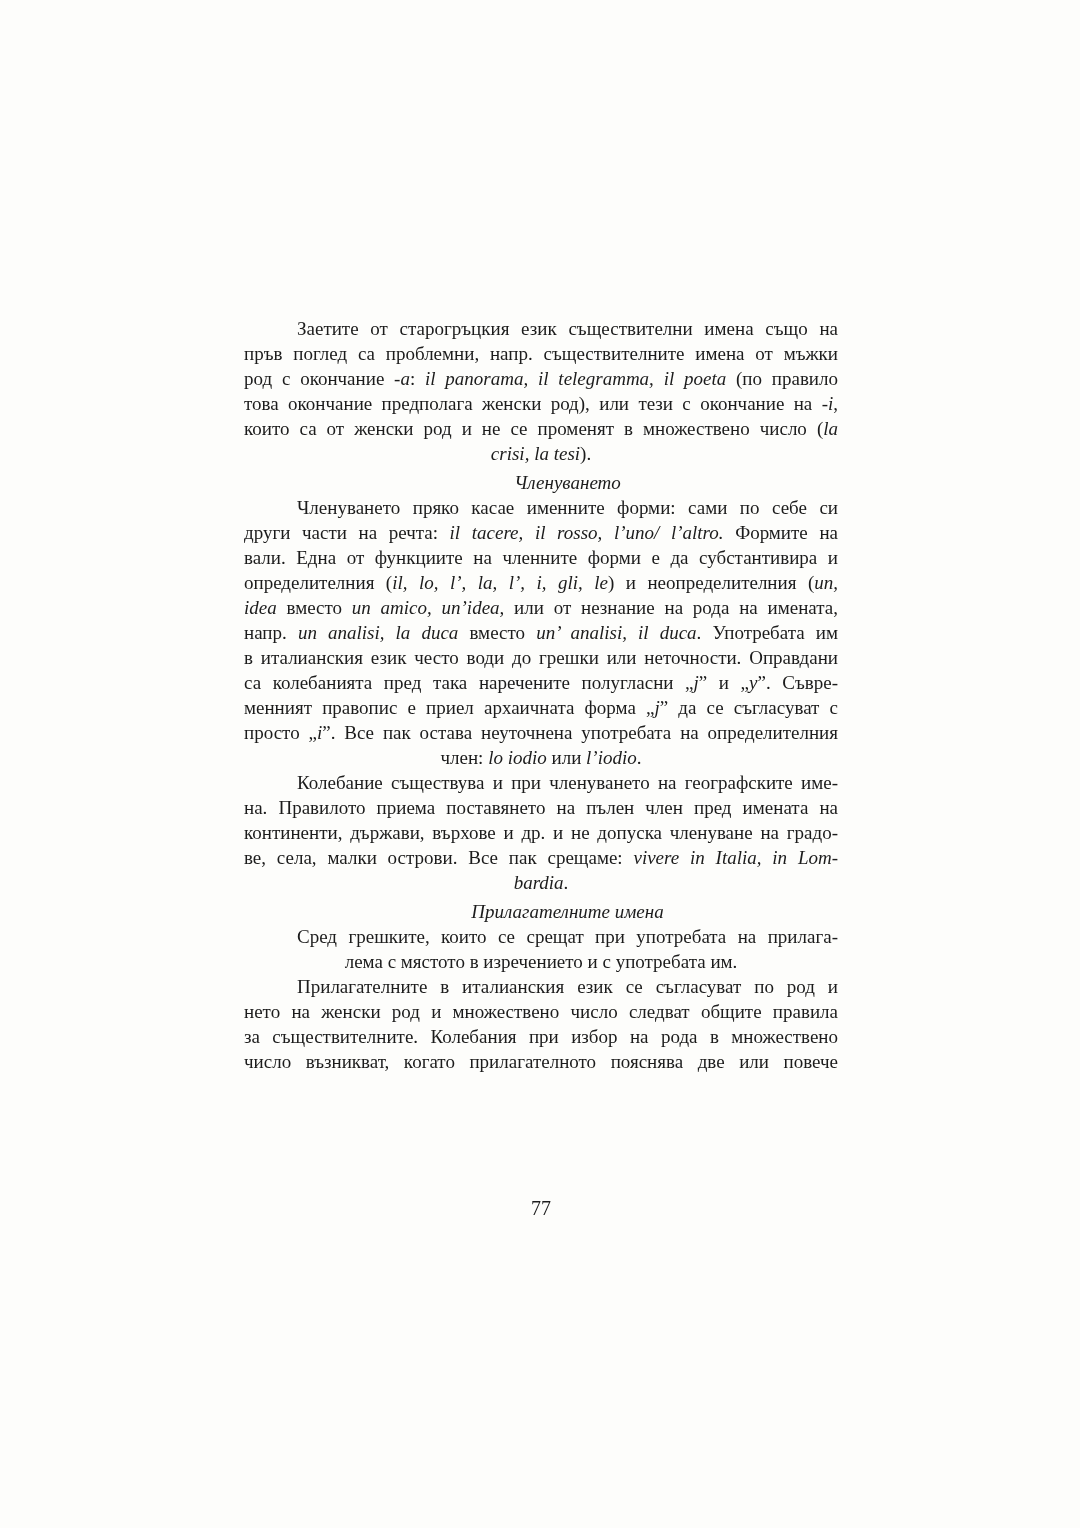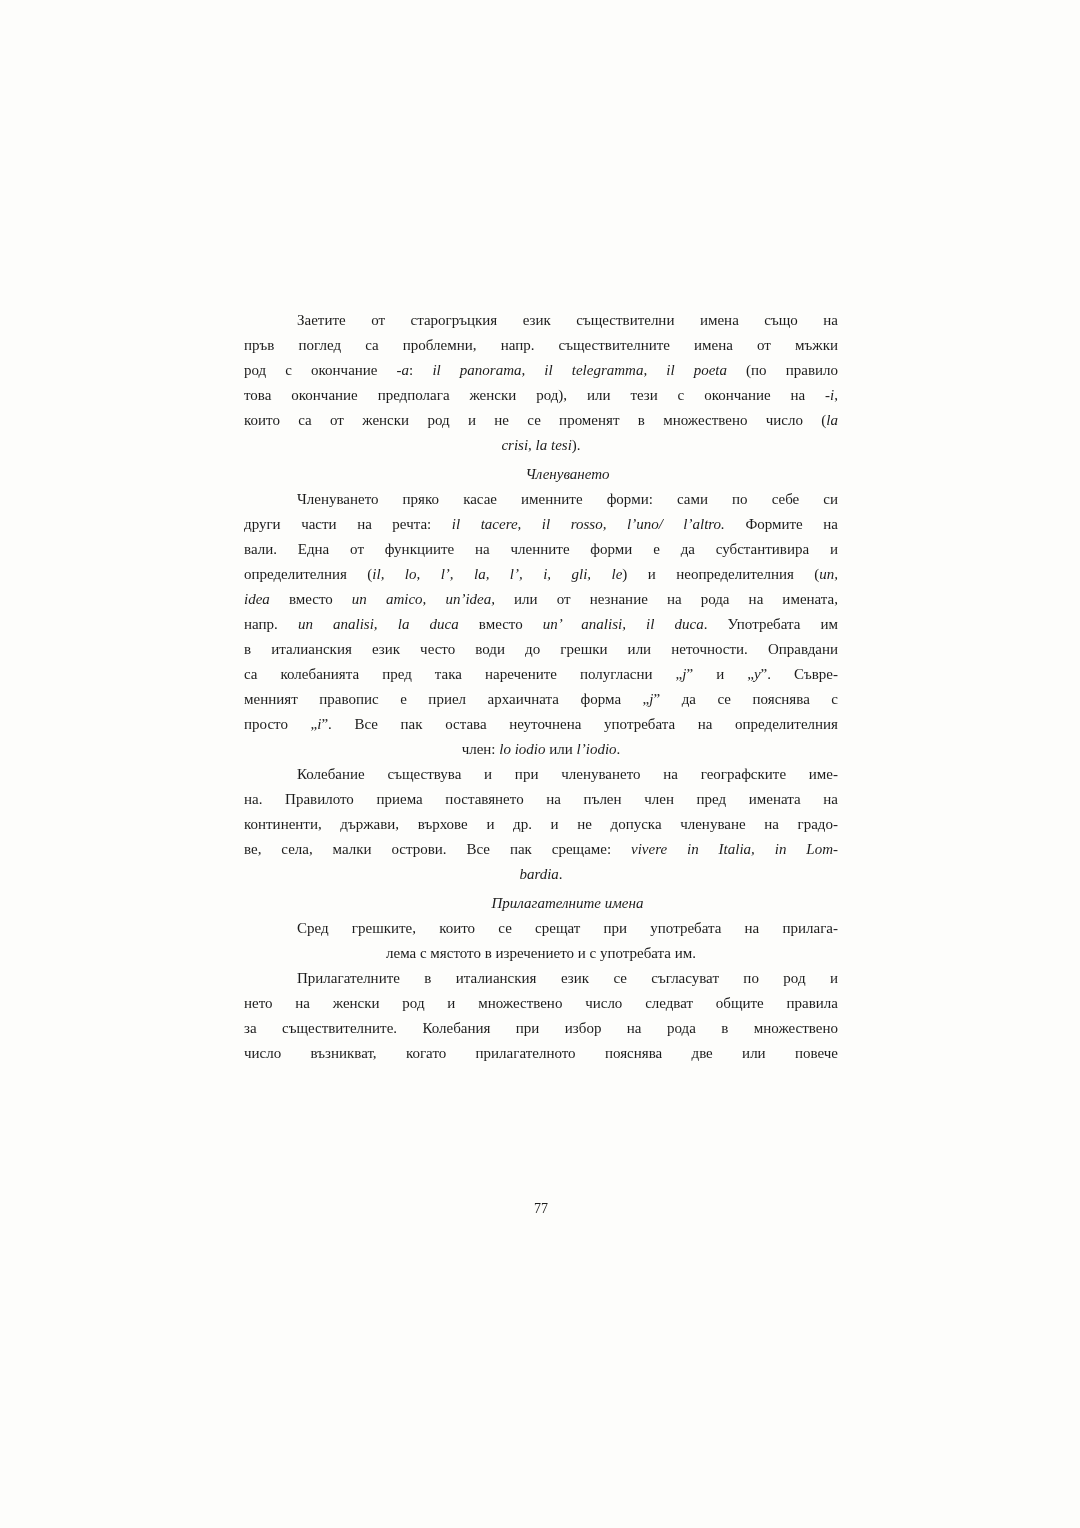--- a/index.html
+++ b/index.html
@@ -6,39 +6,39 @@
   html, body { width: 1080px; height: 1528px; }
   body {
     position: relative;
     background: #fdfdfb;
     color: #1c1c1c;
     font-family: "Liberation Serif", "DejaVu Serif", serif;
   }
   .text-block {
     position: absolute;
     left: 244px;
-    top: 308px;
+    top: 316px;
     width: 594px;
-    font-size: 15px;
+    font-size: 19px;
     line-height: 25px;
   }
   .block { display: block; }
   .block.heading { margin-top: 4px; }
   .line { text-align: center; }
   .line.justify { text-align: justify; text-align-last: justify; }
   .line.indent { text-indent: 53px; }
   .it { font-style: italic; }
   .rm { font-style: normal; }
   .page-number {
     position: absolute;
     top: 1196px;
     left: 244px;
     width: 594px;
     text-align: center;
-    font-size: 14px;
+    font-size: 20px;
     line-height: 25px;
   }
 </style>
 </head>
 <body>
 
 <main>
   <div class="text-block">
       <div class="block paragraph">
         <div class="line justify indent"><span class="rm">Заетите от старогръцкия език съществителни имена също на</span></div>
@@ -53,21 +53,21 @@
       </div>
       <div class="block paragraph">
         <div class="line justify indent"><span class="rm">Членуването пряко касае именните форми: сами по себе си</span></div>
         <div class="line justify"><span class="rm">други части на речта: </span><span class="it">il tacere, il rosso, l’uno/ l’altro.</span><span class="rm"> Формите на</span></div>
         <div class="line justify"><span class="rm">вали. Една от функциите на членните форми е да субстантивира и</span></div>
         <div class="line justify"><span class="rm">определителния (</span><span class="it">il, lo, l’, la, l’, i, gli, le</span><span class="rm">) и неопределителния (</span><span class="it">un,</span></div>
         <div class="line justify"><span class="it">idea</span><span class="rm"> вместо </span><span class="it">un amico, un’idea,</span><span class="rm"> или от незнание на рода на имената,</span></div>
         <div class="line justify"><span class="rm">напр. </span><span class="it">un analisi, la duca</span><span class="rm"> вместо </span><span class="it">un’ analisi, il duca</span><span class="rm">. Употребата им</span></div>
         <div class="line justify"><span class="rm">в италианския език често води до грешки или неточности. Оправдани</span></div>
         <div class="line justify"><span class="rm">са колебанията пред така наречените полугласни „</span><span class="it">j</span><span class="rm">” и „</span><span class="it">y</span><span class="rm">”. Съвре-</span></div>
-        <div class="line justify"><span class="rm">менният правопис е приел архаичната форма „</span><span class="it">j</span><span class="rm">” да се пояснява с</span></div>
+        <div class="line justify"><span class="rm">менният правопис е приел архаичната форма „</span><span class="it">j</span><span class="rm">” да се съгласуват с</span></div>
         <div class="line justify"><span class="rm">просто „</span><span class="it">i</span><span class="rm">”. Все пак остава неуточнена употребата на определителния</span></div>
         <div class="line"><span class="rm">член: </span><span class="it">lo iodio</span><span class="rm"> или </span><span class="it">l’iodio</span><span class="rm">.</span></div>
       </div>
       <div class="block paragraph">
         <div class="line justify indent"><span class="rm">Колебание съществува и при членуването на географските име-</span></div>
         <div class="line justify"><span class="rm">на. Правилото приема поставянето на пълен член пред имената на</span></div>
         <div class="line justify"><span class="rm">континенти, държави, върхове и др. и не допуска членуване на градо-</span></div>
         <div class="line justify"><span class="rm">ве, села, малки острови. Все пак срещаме: </span><span class="it">vivere in Italia, in Lom-</span></div>
         <div class="line"><span class="it">bardia</span><span class="rm">.</span></div>
       </div>

